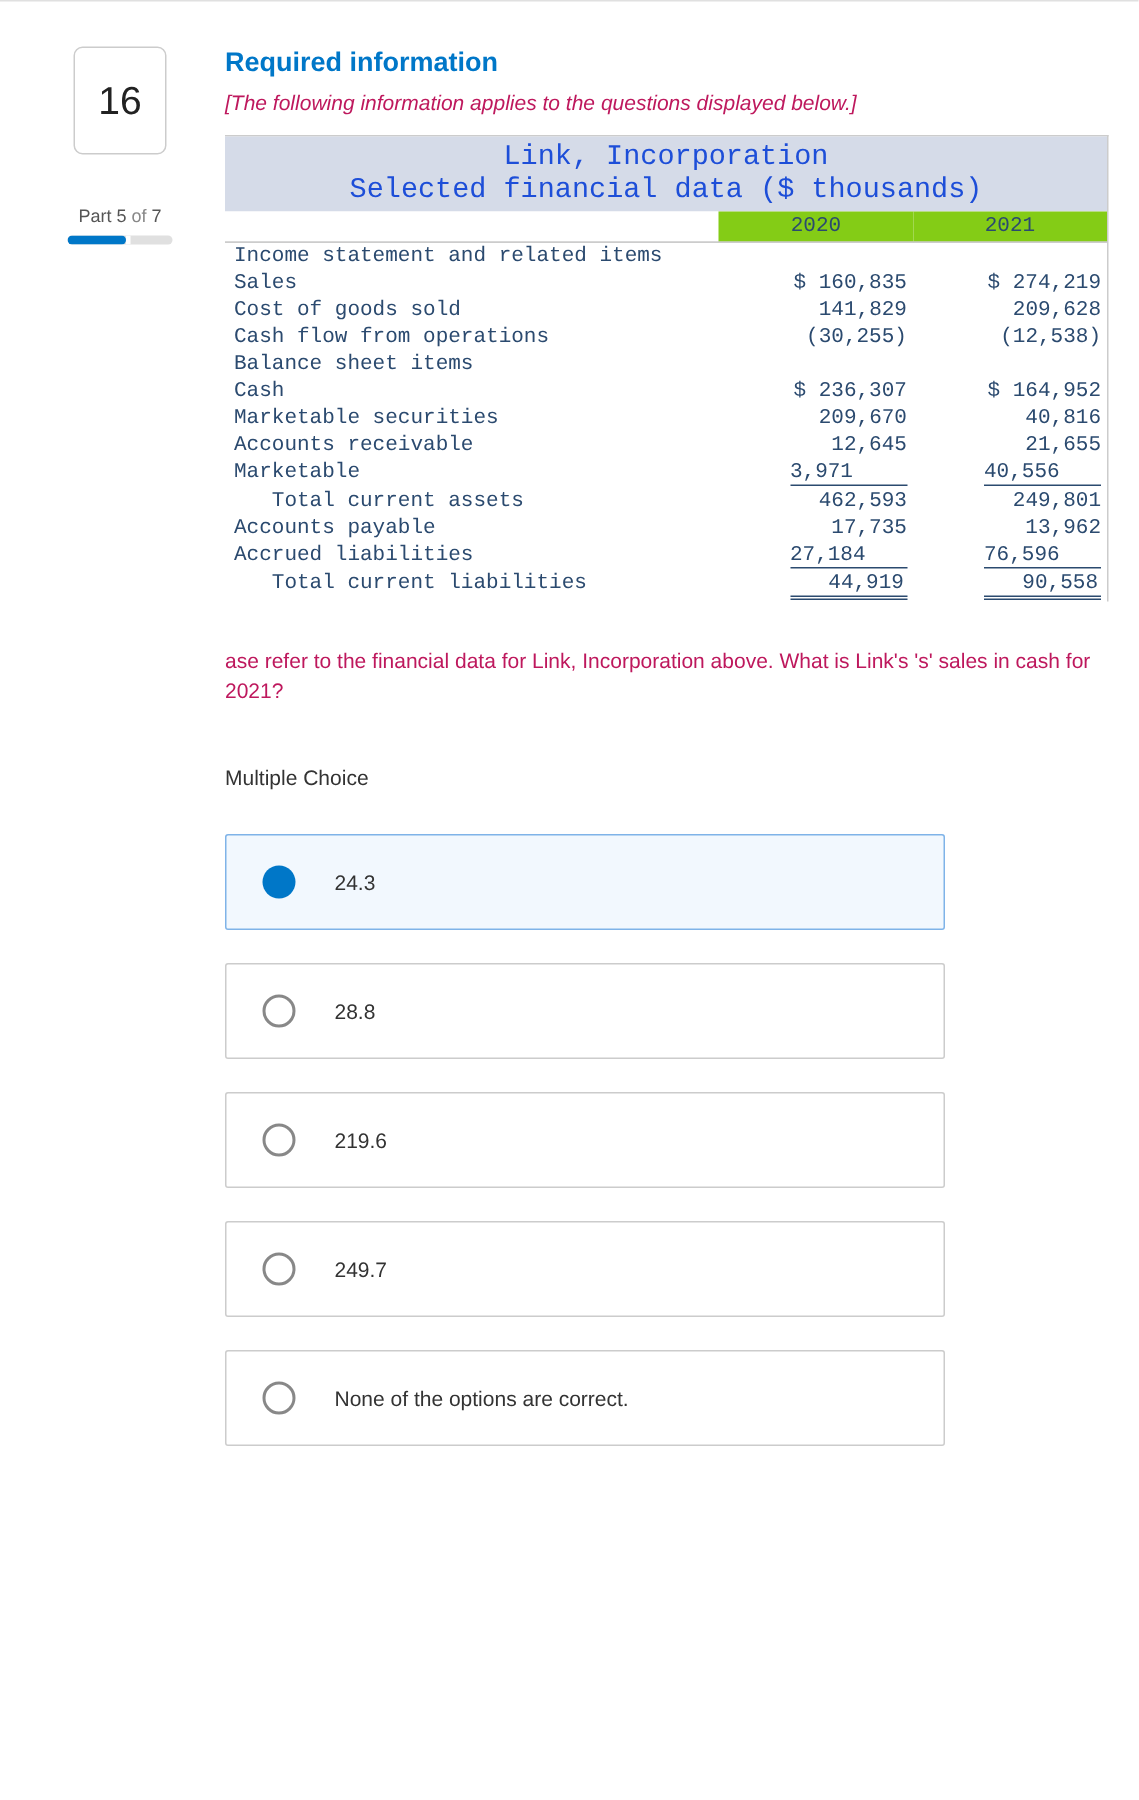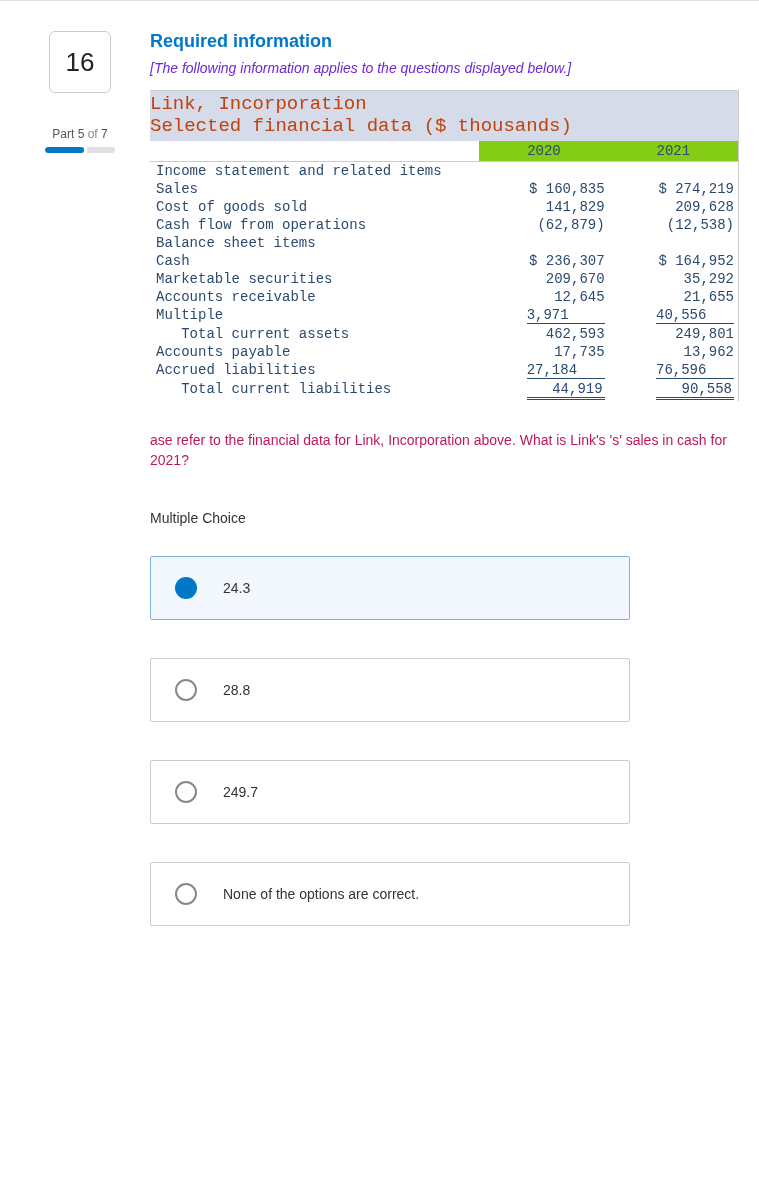--- a/index.html
+++ b/index.html
@@ -17,21 +17,21 @@
   }
   .left-col {
     width: 120px;
     flex-shrink: 0;
     text-align: center;
   }
   .qnum-box {
     border: 1px solid #ccc;
     border-radius: 6px;
     width: 62px;
-    height: 62px;
+    height: 72px;
     margin: 0 auto;
     display: flex;
     align-items: center;
     justify-content: center;
     font-size: 26px;
     font-weight: 400;
     color: #222;
   }
   .part-label {
     margin-top: 34px;
@@ -63,35 +63,35 @@
     padding-left: 10px;
   }
   .req-info {
     color: #0077c8;
     font-weight: 600;
     font-size: 18px;
     margin-bottom: 8px;
   }
   .bracket-note {
     font-style: italic;
-    color: #6d28d9;
+    color: #be185d;
     font-size: 14px;
     margin-bottom: 14px;
   }
   .fin-card {
     border: 1px solid #ccc;
     border-left: none;
     border-bottom: none;
     margin-bottom: 30px;
   }
   .fin-header {
     background: #d5dbe8;
-    text-align: left;
+    text-align: center;
     font-family: "Consolas","Courier New",monospace;
-    color: #c2410c;
+    color: #1d4ed8;
     padding: 2px 0 4px 0;
   }
   .fin-header .line1 { font-size: 19px; }
   .fin-header .line2 { font-size: 19px; }
   .fin-table {
     width: 100%;
     border-collapse: collapse;
     font-family: "Consolas","Courier New",monospace;
     color: #2b4a6f;
     font-size: 14px;
@@ -124,21 +124,21 @@
   }
   .mc-label {
     font-size: 14px;
     color: #333;
     margin-bottom: 30px;
   }
   .choice {
     border: 1px solid #ccc;
     border-radius: 2px;
     padding: 20px 20px 20px 24px;
-    margin-bottom: 38px;
+    margin-bottom: 22px;
     display: flex;
     align-items: center;
     width: 480px;
     cursor: pointer;
   }
   .choice.selected {
     border: 1px solid #7fb3e8;
     background: #f2f8fe;
   }
   .radio {
@@ -207,45 +207,45 @@
               <td class="num"><span>$ 160,835</span></td>
               <td class="num"><span>$ 274,219</span></td>
             </tr>
             <tr>
               <td class="label">Cost of goods sold</td>
               <td class="num"><span>141,829</span></td>
               <td class="num"><span>209,628</span></td>
             </tr>
             <tr>
               <td class="label">Cash flow from operations</td>
-              <td class="num"><span>(62,879)</span></td>
+              <td class="num"><span>(30,255)</span></td>
               <td class="num"><span>(12,538)</span></td>
             </tr>
             <tr>
               <td class="label">Balance sheet items</td>
               <td class="num"><span></span></td>
               <td class="num"><span></span></td>
             </tr>
             <tr>
               <td class="label">Cash</td>
               <td class="num"><span>$ 236,307</span></td>
               <td class="num"><span>$ 164,952</span></td>
             </tr>
             <tr>
               <td class="label">Marketable securities</td>
               <td class="num"><span>209,670</span></td>
-              <td class="num"><span>35,292</span></td>
+              <td class="num"><span>40,816</span></td>
             </tr>
             <tr>
               <td class="label">Accounts receivable</td>
               <td class="num"><span>12,645</span></td>
               <td class="num"><span>21,655</span></td>
             </tr>
             <tr class="ul-single">
-              <td class="label">Multiple</td>
+              <td class="label">Marketable</td>
               <td class="num"><span>3,971</span></td>
               <td class="num"><span>40,556</span></td>
             </tr>
             <tr style="border-top: 0px;">
               <td class="label">   Total current assets</td>
               <td class="num"><span>462,593</span></td>
               <td class="num"><span>249,801</span></td>
             </tr>
             <tr>
               <td class="label">Accounts payable</td>
@@ -274,20 +274,24 @@
         <div class="choice selected">
           <div class="radio"></div>
           <div class="choice-label">24.3</div>
         </div>
         <div class="choice">
           <div class="radio"></div>
           <div class="choice-label">28.8</div>
         </div>
         <div class="choice">
           <div class="radio"></div>
+          <div class="choice-label">219.6</div>
+        </div>
+        <div class="choice">
+          <div class="radio"></div>
           <div class="choice-label">249.7</div>
         </div>
         <div class="choice">
           <div class="radio"></div>
           <div class="choice-label">None of the options are correct.</div>
         </div>
       </div>
   </div>
 </div>
 

